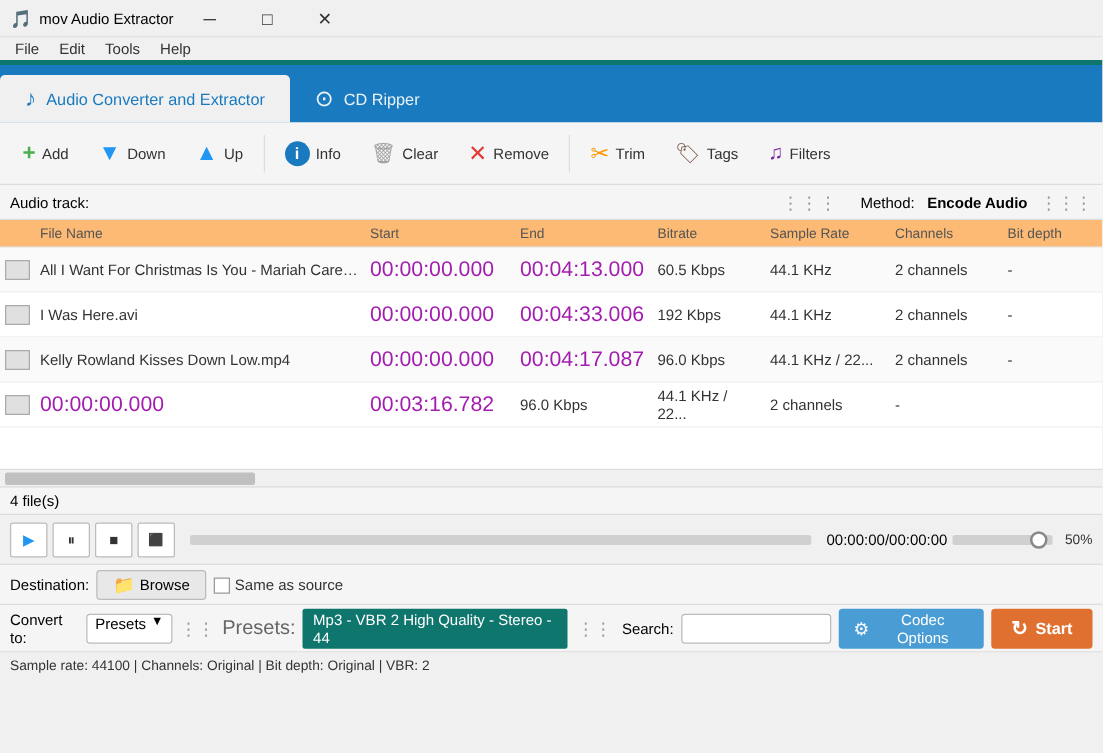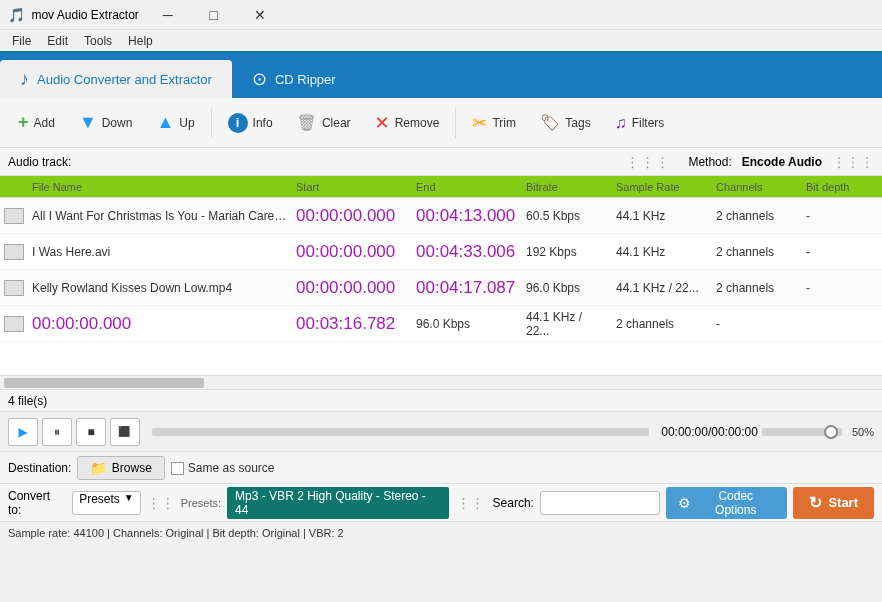--- a/index.html
+++ b/index.html
@@ -4,21 +4,21 @@
   <style>
     * { margin: 0; padding: 0; box-sizing: border-box; }
     body { width: 882px; height: 602px; font-family: 'Segoe UI', Arial, sans-serif; font-size: 12px; background: #f0f0f0; overflow: hidden; user-select: none; }
 
     
     .titlebar { height: 30px; background: #f0f0f0; display: flex; align-items: center; padding: 0 8px; gap: 6px; border-bottom: 1px solid #ddd; }
     .titlebar-controls { display: flex; gap: 0; }
     .titlebar-btn { width: 46px; height: 30px; border: none; background: transparent; cursor: pointer; font-size: 14px; display: flex; align-items: center; justify-content: center; color: #333; }
 
     
-    .menubar { height: 22px; background: #f0f0f0; display: flex; align-items: center; padding: 0 4px; border-bottom: 1px solid #0f766e; }
+    .menubar { height: 22px; background: #f0f0f0; display: flex; align-items: center; padding: 0 4px; border-bottom: 4px solid #0f766e; }
     .menu-item { padding: 2px 8px; cursor: pointer; font-size: 12px; color: #333; }
 
     
     .tabs { height: 46px; background: #1a7abf; display: flex; align-items: flex-end; padding: 0 0; }
     .tab { display: flex; align-items: center; gap: 8px; padding: 8px 20px; cursor: pointer; font-size: 13px; font-weight: 500; color: white; height: 38px; }
     .tab.active { background: #f0f0f0; color: #1a7abf; border-radius: 4px 4px 0 0; }
     .tab.inactive { background: transparent; color: white; opacity: 0.9; }
     .tab-icon { font-size: 18px; }
 
     
@@ -36,21 +36,21 @@
     .icon-filters { color: #9c27b0; }
 
     
     .audio-track-bar { height: 28px; background: #f5f5f5; border-bottom: 1px solid #ddd; display: flex; align-items: center; padding: 0 8px; gap: 6px; }
     .audio-track-spacer { flex: 1; }
     .audio-track-dots { color: #999; font-size: 14px; letter-spacing: 1px; }
     .method-dots { color: #999; font-size: 14px; }
 
     
     .file-list-container { background: white; border-bottom: 1px solid #ddd; height: 200px; overflow-y: auto; }
-    .file-list-header { display: grid; grid-template-columns: 28px 1fr 120px 110px 90px 100px 90px 80px; height: 22px; background: #84cc16; border-bottom: 1px solid #ddd; align-items: center; }
+    .file-list-header { display: grid; grid-template-columns: 28px 1fr 120px 110px 90px 100px 90px 80px; height: 22px; background: #fdba74; border-bottom: 1px solid #ddd; align-items: center; }
     .col-header { font-size: 11px; color: #555; padding: 0 4px; white-space: nowrap; overflow: hidden; }
     .file-row { display: grid; grid-template-columns: 28px 1fr 120px 110px 90px 100px 90px 80px; height: 36px; border-bottom: 1px solid #f0f0f0; align-items: center; cursor: pointer; }
     .file-row:nth-child(even) { background: #fafafa; }
     .file-icon { display: flex; align-items: center; justify-content: center; color: #666; }
     .file-icon-box { width: 20px; height: 16px; background: #e0e0e0; border: 1px solid #aaa; display: flex; align-items: center; justify-content: center; font-size: 8px; color: #555; }
     .file-name { font-size: 12px; color: #333; padding: 0 4px; overflow: hidden; text-overflow: ellipsis; white-space: nowrap; }
     .file-time { font-size: 17px; color: #a21caf; padding: 0 4px; }
     .file-bitrate { font-size: 12px; color: #333; padding: 0 4px; }
     .file-sample { font-size: 12px; color: #333; padding: 0 4px; }
     .file-channels { font-size: 12px; color: #333; padding: 0 4px; }
@@ -278,21 +278,21 @@
   </label>
 </div>
 
 <div class="convert-bar">
   <span>Convert to:</span>
   <div class="convert-presets">
     <span>Presets</span>
     <span style="font-size:10px;">▼</span>
   </div>
   <span style="font-size:14px;color:#999;">⋮⋮</span>
-  <span style="font-size:11px;color:#666;">Presets:</span>
+  <span style="font-size:16px;color:#666;">Presets:</span>
   <span class="presets-value">Mp3 - VBR 2 High Quality - Stereo - 44</span>
   <span style="font-size:14px;color:#999;margin:0 2px;">⋮⋮</span>
   <span>Search:</span>
   <input type="text" class="search-input" style="">
   <button class="codec-btn">
     <span style="font-size:14px;">⚙</span>
     <span>Codec Options</span>
   </button>
   <button class="start-btn">
     <span style="font-size:16px;">↻</span>

